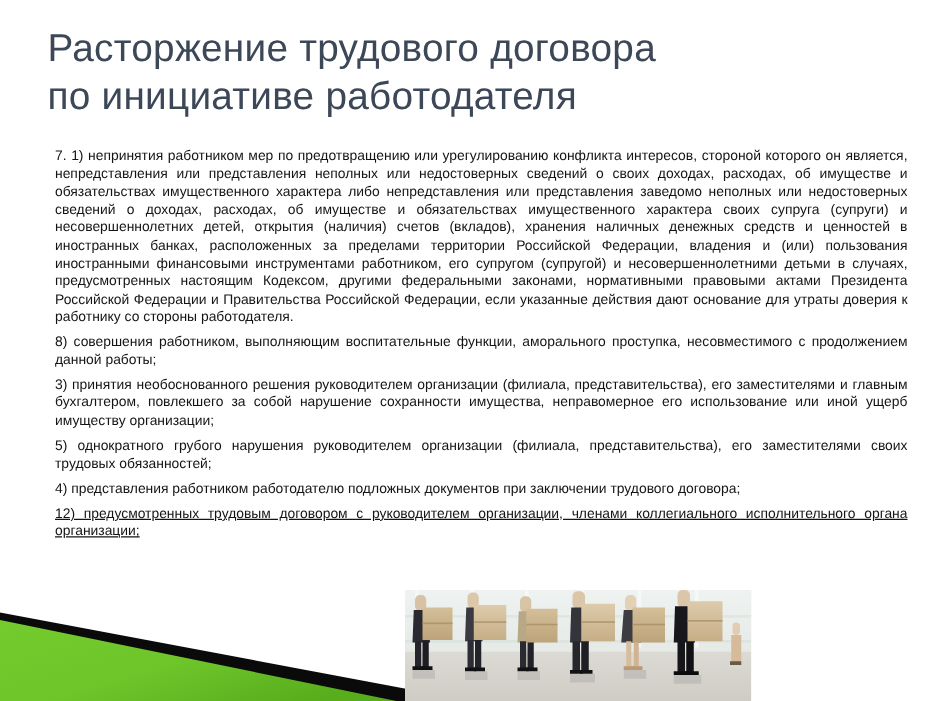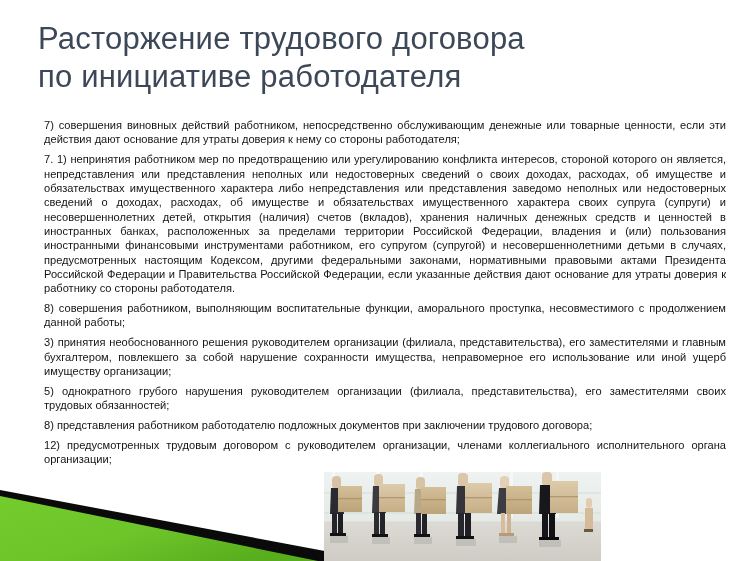--- a/index.html
+++ b/index.html
@@ -41,20 +41,21 @@
     color: #141414;
     text-align: left;
   }
   .para {
     margin: 0 0 5.5px 0;
     text-align: justify;
     text-justify: inter-word;
   }
   .para:last-child {
     margin-bottom: 12px;
+    text-decoration: underline;
   }
 
   
   #deco-wrap {
     position: absolute;
     left: 0;
     bottom: 0;
     width: 330px;
     height: 95px;
     overflow: hidden;
@@ -80,26 +81,25 @@
 </style>
 </head>
 <body>
 
 <div id="slide">
 
   <div id="slide-title">Расторжение трудового договора
 по инициативе работодателя</div>
 
   <div id="body-block">
-    <p class="para">7) совершения виновных действий работником, непосредственно обслуживающим денежные или товарные ценности, если эти действия дают основание для утраты доверия к нему со стороны работодателя;</p>
     <p class="para">7. 1) непринятия работником мер по предотвращению или урегулированию конфликта интересов, стороной которого он является, непредставления или представления неполных или недостоверных сведений о своих доходах, расходах, об имуществе и обязательствах имущественного характера либо непредставления или представления заведомо неполных или недостоверных сведений о доходах, расходах, об имуществе и обязательствах имущественного характера своих супруга (супруги) и несовершеннолетних детей, открытия (наличия) счетов (вкладов), хранения наличных денежных средств и ценностей в иностранных банках, расположенных за пределами территории Российской Федерации, владения и (или) пользования иностранными финансовыми инструментами работником, его супругом (супругой) и несовершеннолетними детьми в случаях, предусмотренных настоящим Кодексом, другими федеральными законами, нормативными правовыми актами Президента Российской Федерации и Правительства Российской Федерации, если указанные действия дают основание для утраты доверия к работнику со стороны работодателя.</p>
     <p class="para">8) совершения работником, выполняющим воспитательные функции, аморального проступка, несовместимого с продолжением данной работы;</p>
     <p class="para">3) принятия необоснованного решения руководителем организации (филиала, представительства), его заместителями и главным бухгалтером, повлекшего за собой нарушение сохранности имущества, неправомерное его использование или иной ущерб имуществу организации;</p>
     <p class="para">5) однократного грубого нарушения руководителем организации (филиала, представительства), его заместителями своих трудовых обязанностей;</p>
-    <p class="para">8) представления работником работодателю подложных документов при заключении трудового договора;</p>
+    <p class="para">4) представления работником работодателю подложных документов при заключении трудового договора;</p>
     <p class="para">12) предусмотренных трудовым договором с руководителем организации, членами коллегиального исполнительного органа организации;</p>
   </div>
 
   <div id="deco-wrap">
     <svg id="deco-pale" viewBox="0 0 330 95" preserveAspectRatio="none">
       <defs>
         <linearGradient id="gGreen" x1="0" y1="0" x2="1" y2="0.7">
           <stop offset="0%" stop-color="#74cb2d"></stop>
           <stop offset="55%" stop-color="#6ec52a"></stop>
           <stop offset="100%" stop-color="#57ad1c"></stop>

